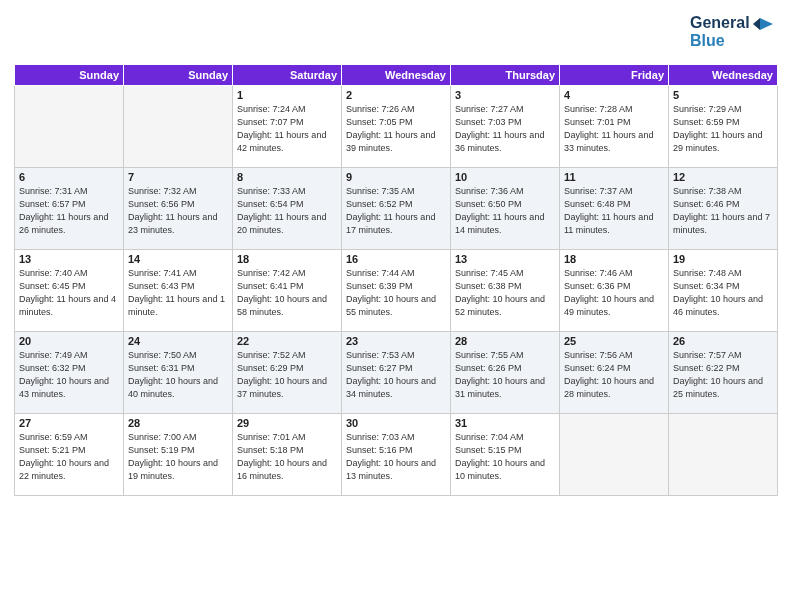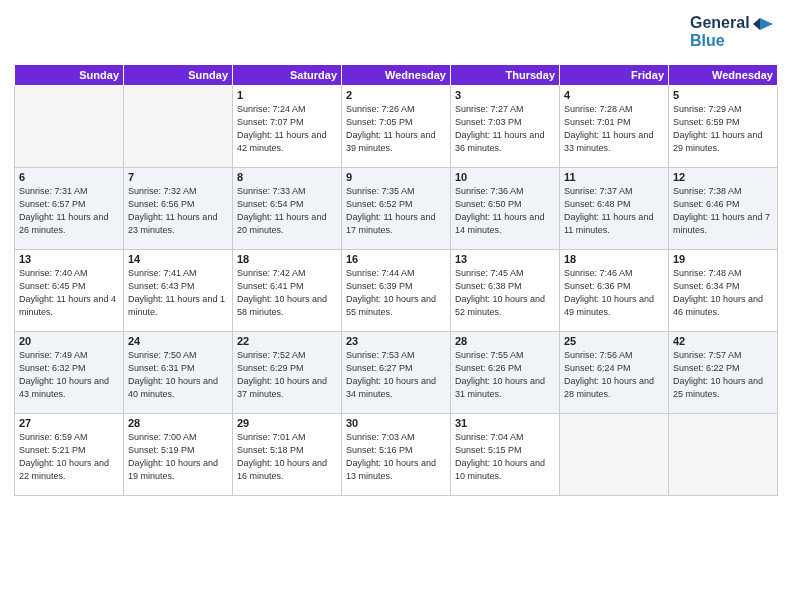--- a/index.html
+++ b/index.html
@@ -221,21 +221,21 @@
           </td>
           <td>
             <span class="day-num">28</span>
             <div class="day-info">Sunrise: 7:55 AM<br>Sunset: 6:26 PM<br>Daylight: 10 hours and 31 minutes.</div>
           </td>
           <td>
             <span class="day-num">25</span>
             <div class="day-info">Sunrise: 7:56 AM<br>Sunset: 6:24 PM<br>Daylight: 10 hours and 28 minutes.</div>
           </td>
           <td>
-            <span class="day-num">42</span>
+            <span class="day-num">26</span>
             <div class="day-info">Sunrise: 7:57 AM<br>Sunset: 6:22 PM<br>Daylight: 10 hours and 25 minutes.</div>
           </td>
         </tr>
         <tr>
           <td>
             <span class="day-num">27</span>
             <div class="day-info">Sunrise: 6:59 AM<br>Sunset: 5:21 PM<br>Daylight: 10 hours and 22 minutes.</div>
           </td>
           <td>
             <span class="day-num">28</span>

